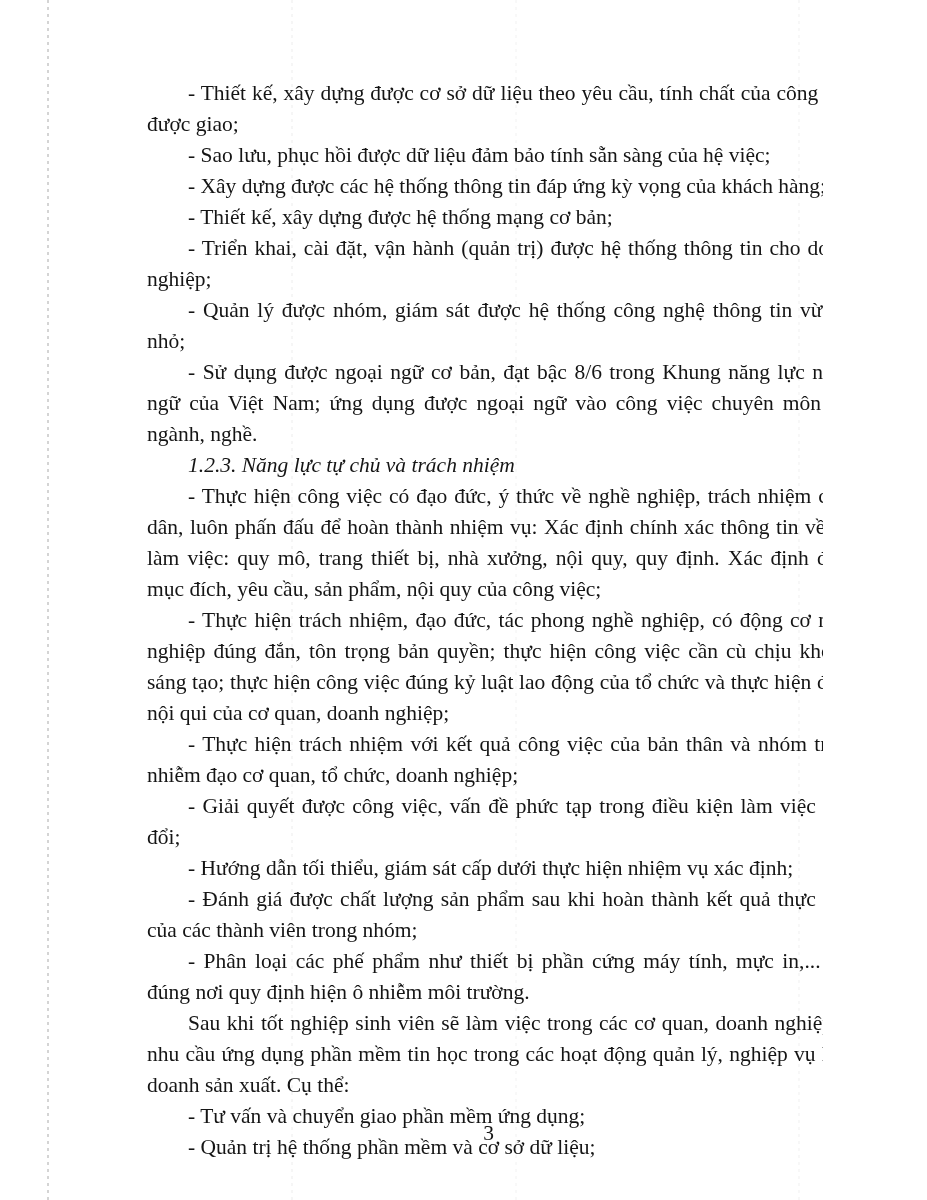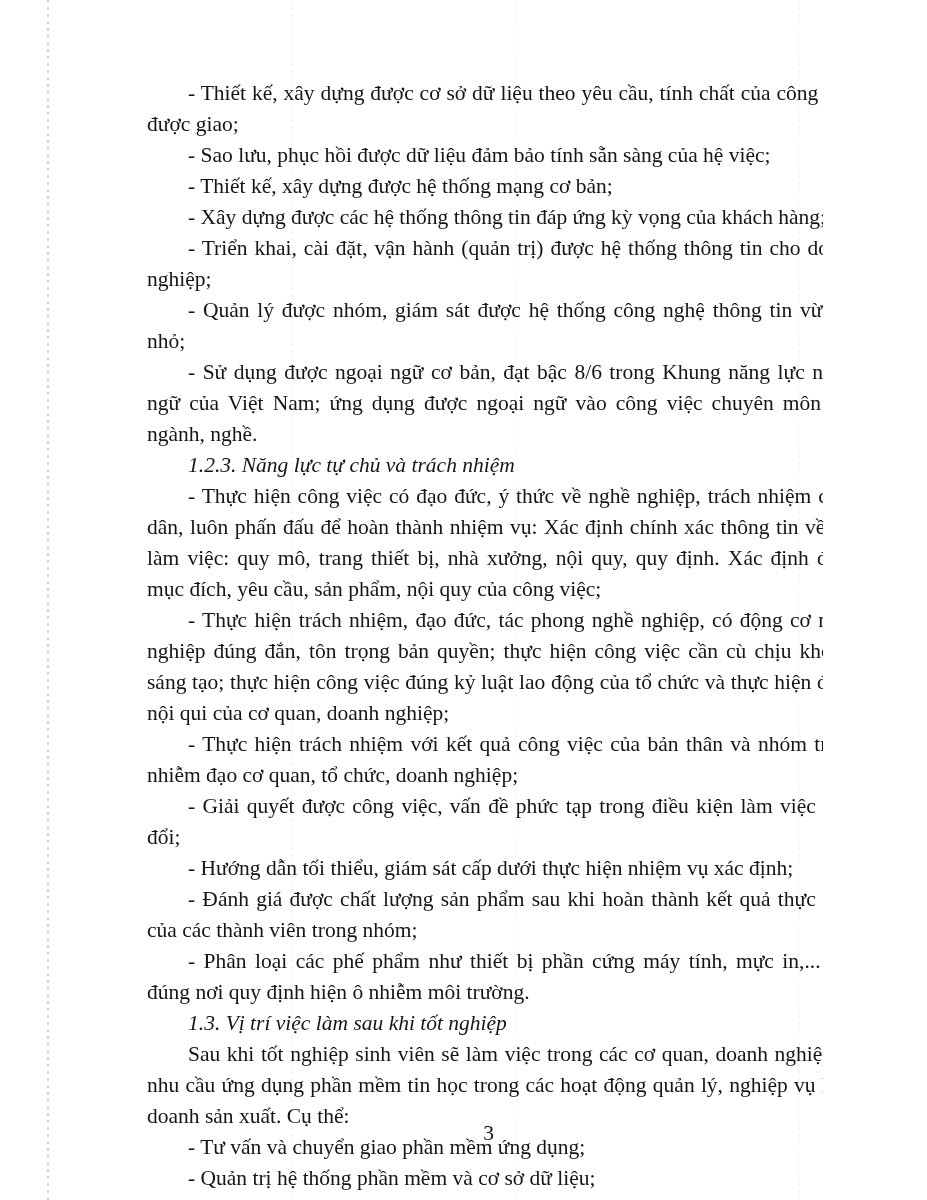--- a/index.html
+++ b/index.html
@@ -71,33 +71,32 @@
 
 <div class="page">
   <div class="scan-line main"></div>
   <div class="scan-line faint-1"></div>
   <div class="scan-line faint-2"></div>
   <div class="scan-line faint-3"></div>
 
   <div class="doc-body">
       <p class="bullet">- Thiết kế, xây dựng được cơ sở dữ liệu theo yêu cầu, tính chất của công việc được giao;</p>
       <p class="bullet">- Sao lưu, phục hồi được dữ liệu đảm bảo tính sẵn sàng của hệ việc;</p>
+      <p class="bullet">- Xây dựng được các hệ thống thông tin đáp ứng kỳ vọng của khách hàng;</p>
       <p class="bullet">- Thiết kế, xây dựng được hệ thống mạng cơ bản;</p>
-      <p class="bullet">- Xây dựng được các hệ thống thông tin đáp ứng kỳ vọng của khách hàng;</p>
       <p class="bullet">- Triển khai, cài đặt, vận hành (quản trị) được hệ thống thông tin cho doanh nghiệp;</p>
       <p class="bullet">- Quản lý được nhóm, giám sát được hệ thống công nghệ thông tin vừa và nhỏ;</p>
       <p class="bullet">- Sử dụng được ngoại ngữ cơ bản, đạt bậc 8/6 trong Khung năng lực ngoại ngữ của Việt Nam; ứng dụng được ngoại ngữ vào công việc chuyên môn của ngành, nghề.</p>
       <p class="heading">1.2.3. Năng lực tự chủ và trách nhiệm</p>
       <p class="bullet">- Thực hiện công việc có đạo đức, ý thức về nghề nghiệp, trách nhiệm công dân, luôn phấn đấu để hoàn thành nhiệm vụ: Xác định chính xác thông tin về nơi làm việc: quy mô, trang thiết bị, nhà xưởng, nội quy, quy định. Xác định đúng mục đích, yêu cầu, sản phẩm, nội quy của công việc;</p>
       <p class="bullet">- Thực hiện trách nhiệm, đạo đức, tác phong nghề nghiệp, có động cơ nghề nghiệp đúng đắn, tôn trọng bản quyền; thực hiện công việc cần cù chịu khó và sáng tạo; thực hiện công việc đúng kỷ luật lao động của tổ chức và thực hiện đúng  nội qui của cơ quan, doanh nghiệp;</p>
       <p class="bullet">- Thực hiện trách nhiệm với kết quả công việc của bản thân và nhóm trước nhiễm đạo cơ quan, tổ chức, doanh nghiệp;</p>
       <p class="bullet">- Giải quyết được công việc, vấn đề phức tạp trong điều kiện làm việc thay đổi;</p>
       <p class="bullet">- Hướng dẫn tối thiểu, giám sát cấp dưới thực hiện nhiệm vụ xác định;</p>
       <p class="bullet">- Đánh giá được chất lượng sản phẩm sau khi hoàn thành kết quả thực hiện của các thành viên trong nhóm;</p>
       <p class="bullet">- Phân loại các phế phẩm như thiết bị phần cứng máy tính, mực in,... vào đúng nơi quy định hiện ô nhiễm môi trường.</p>
-      <p class="heading">1.3. Vị trí việc làm sau khi tốt nghiệp</p>
       <p class="paragraph">Sau khi tốt nghiệp sinh viên sẽ làm việc trong các cơ quan, doanh nghiệp có nhu cầu ứng dụng phần mềm tin học trong các hoạt động quản lý, nghiệp vụ kinh doanh sản xuất. Cụ thể:</p>
       <p class="bullet">- Tư vấn và chuyển giao phần mềm ứng dụng;</p>
       <p class="bullet">- Quản trị hệ thống phần mềm và cơ sở dữ liệu;</p>
     </div>
 
   <div class="page-number">3</div>
 </div>
 
 </body></html>

